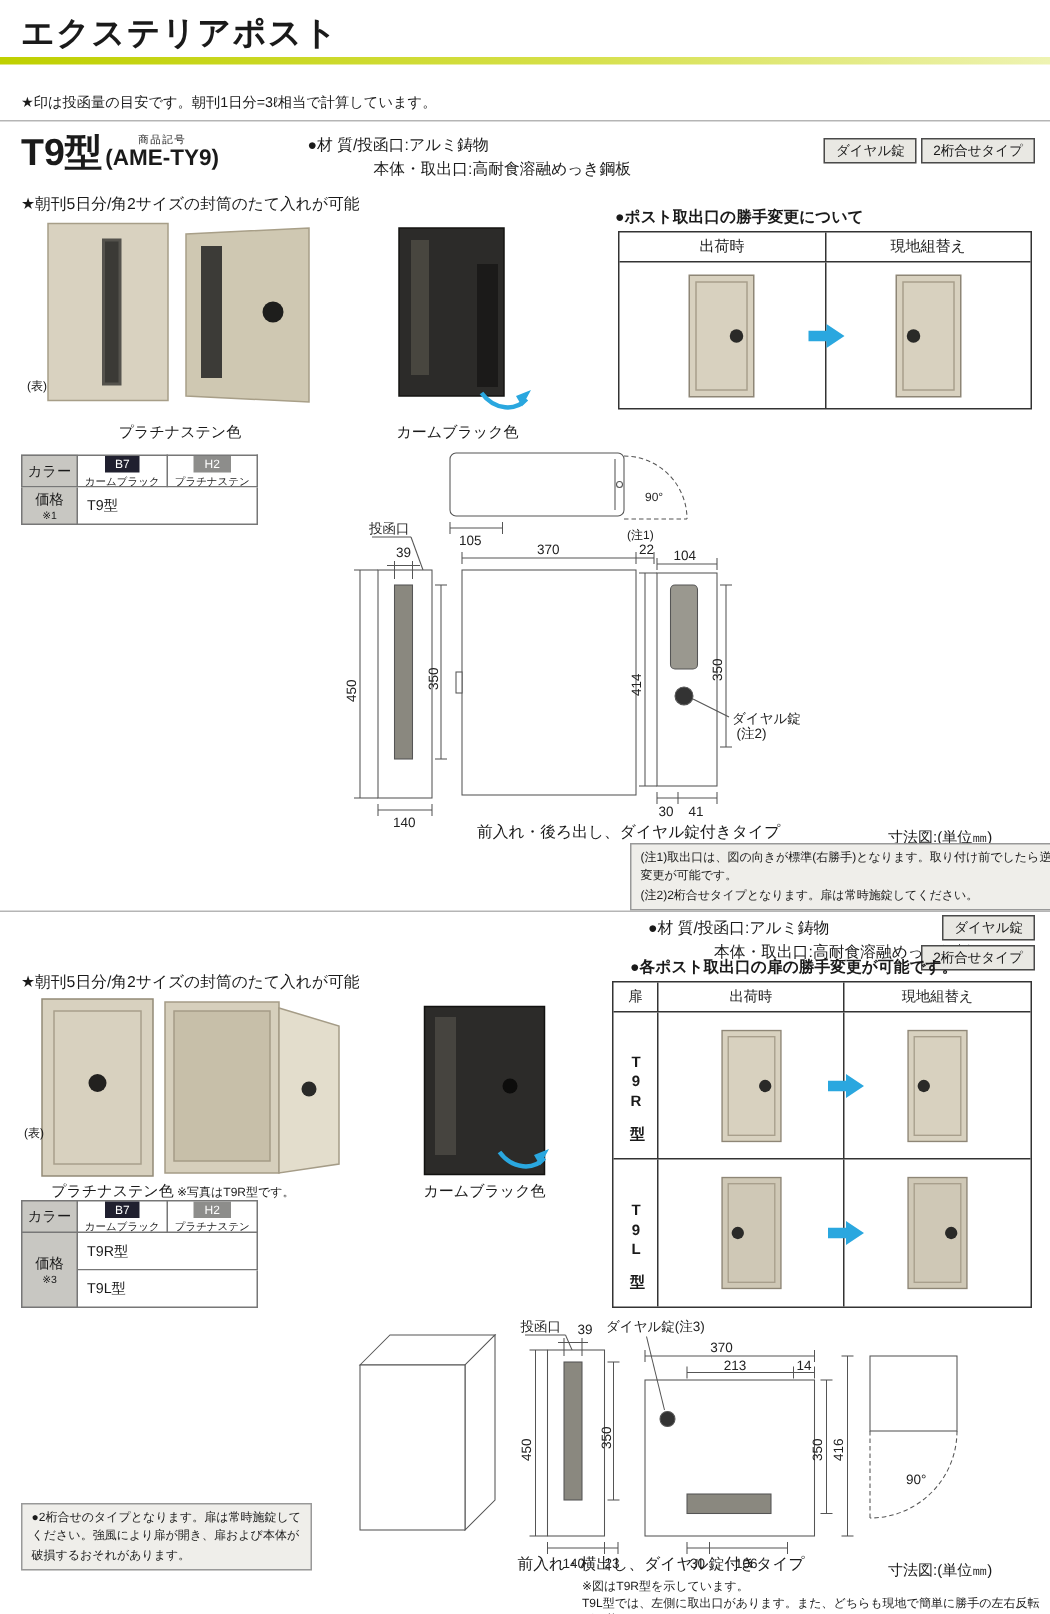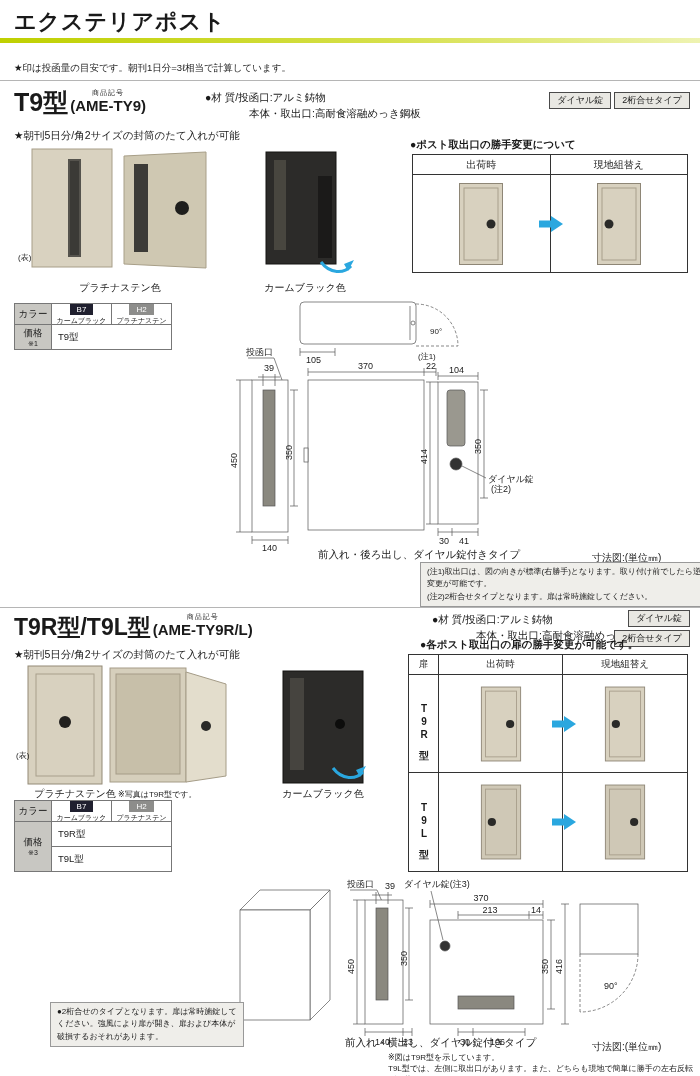--- a/index.html
+++ b/index.html
@@ -228,27 +228,20 @@
   <div class="abs drawing-caption" style="left:318px;top:548px;">前入れ・後ろ出し、ダイヤル錠付きタイプ</div>
   <div class="abs unit-label" style="left:592px;top:551px;">寸法図:(単位㎜)</div>
 
   <div class="abs note-box" style="left:420px;top:562px;width:320px;">
     <div>(注1)取出口は、図の向きが標準(右勝手)となります。取り付け前でしたら逆勝手に変更が可能です。</div>
     <div>(注2)2桁合せタイプとなります。扉は常時施錠してください。</div>
   </div>
 
   <div class="abs hairline" style="left:0;top:607px;width:700px;"></div>
 
-  <div class="abs" style="left:14px;top:612px;display:flex;align-items:flex-end;">
-    <span class="model-name s2">T9R型/T9L型</span>
-    <span class="code-col">
-      <span class="code-label">商品記号</span>
-      <span class="model-code">(AME-TY9R/L)</span>
-    </span>
-  </div>
   <div class="abs material" style="left:432px;top:612px;">
     <div>●材 質/投函口:アルミ鋳物</div>
     <div style="padding-left:44px;">本体・取出口:高耐食溶融めっき鋼板</div>
   </div>
   <div class="abs" style="right:10px;top:610px;display:flex;flex-direction:column;align-items:flex-end;gap:3px;">
     <span class="tag">ダイヤル錠</span>
     <span class="tag">2桁合せタイプ</span>
   </div>
   <div class="abs feature" style="left:14px;top:648px;">★朝刊5日分/角2サイズの封筒のたて入れが可能</div>
 
@@ -416,20 +409,20 @@
       <text x="320" y="100" transform="rotate(-90 320 100)">350</text>
       <text x="334" y="100" transform="rotate(-90 334 100)">416</text>
       <text x="232" y="171">30</text>
       <text x="262" y="171">106</text>
       <text x="376" y="115">90°</text>
     </g>
   </svg>
   <div class="abs drawing-caption" style="left:345px;top:1036px;">前入れ・横出し、ダイヤル錠付きタイプ</div>
   <div class="abs unit-label" style="left:592px;top:1040px;">寸法図:(単位㎜)</div>
 
-  <div class="abs note-box" style="left:14px;top:1002px;width:194px;margin-left:36px;">●2桁合せのタイプとなります。扉は常時施錠してください。強風により扉が開き、扉および本体が破損するおそれがあります。</div>
+  <div class="abs note-box" style="left:14px;top:1002px;width:194px;">●2桁合せのタイプとなります。扉は常時施錠してください。強風により扉が開き、扉および本体が破損するおそれがあります。</div>
 
   <div class="abs tiny" style="left:388px;top:1052px;width:306px;">
     <div>※図はT9R型を示しています。</div>
     <div>T9L型では、左側に取出口があります。また、どちらも現地で簡単に勝手の左右反転が可能です。</div>
   </div>
 
 </div>
 
 </body></html>

